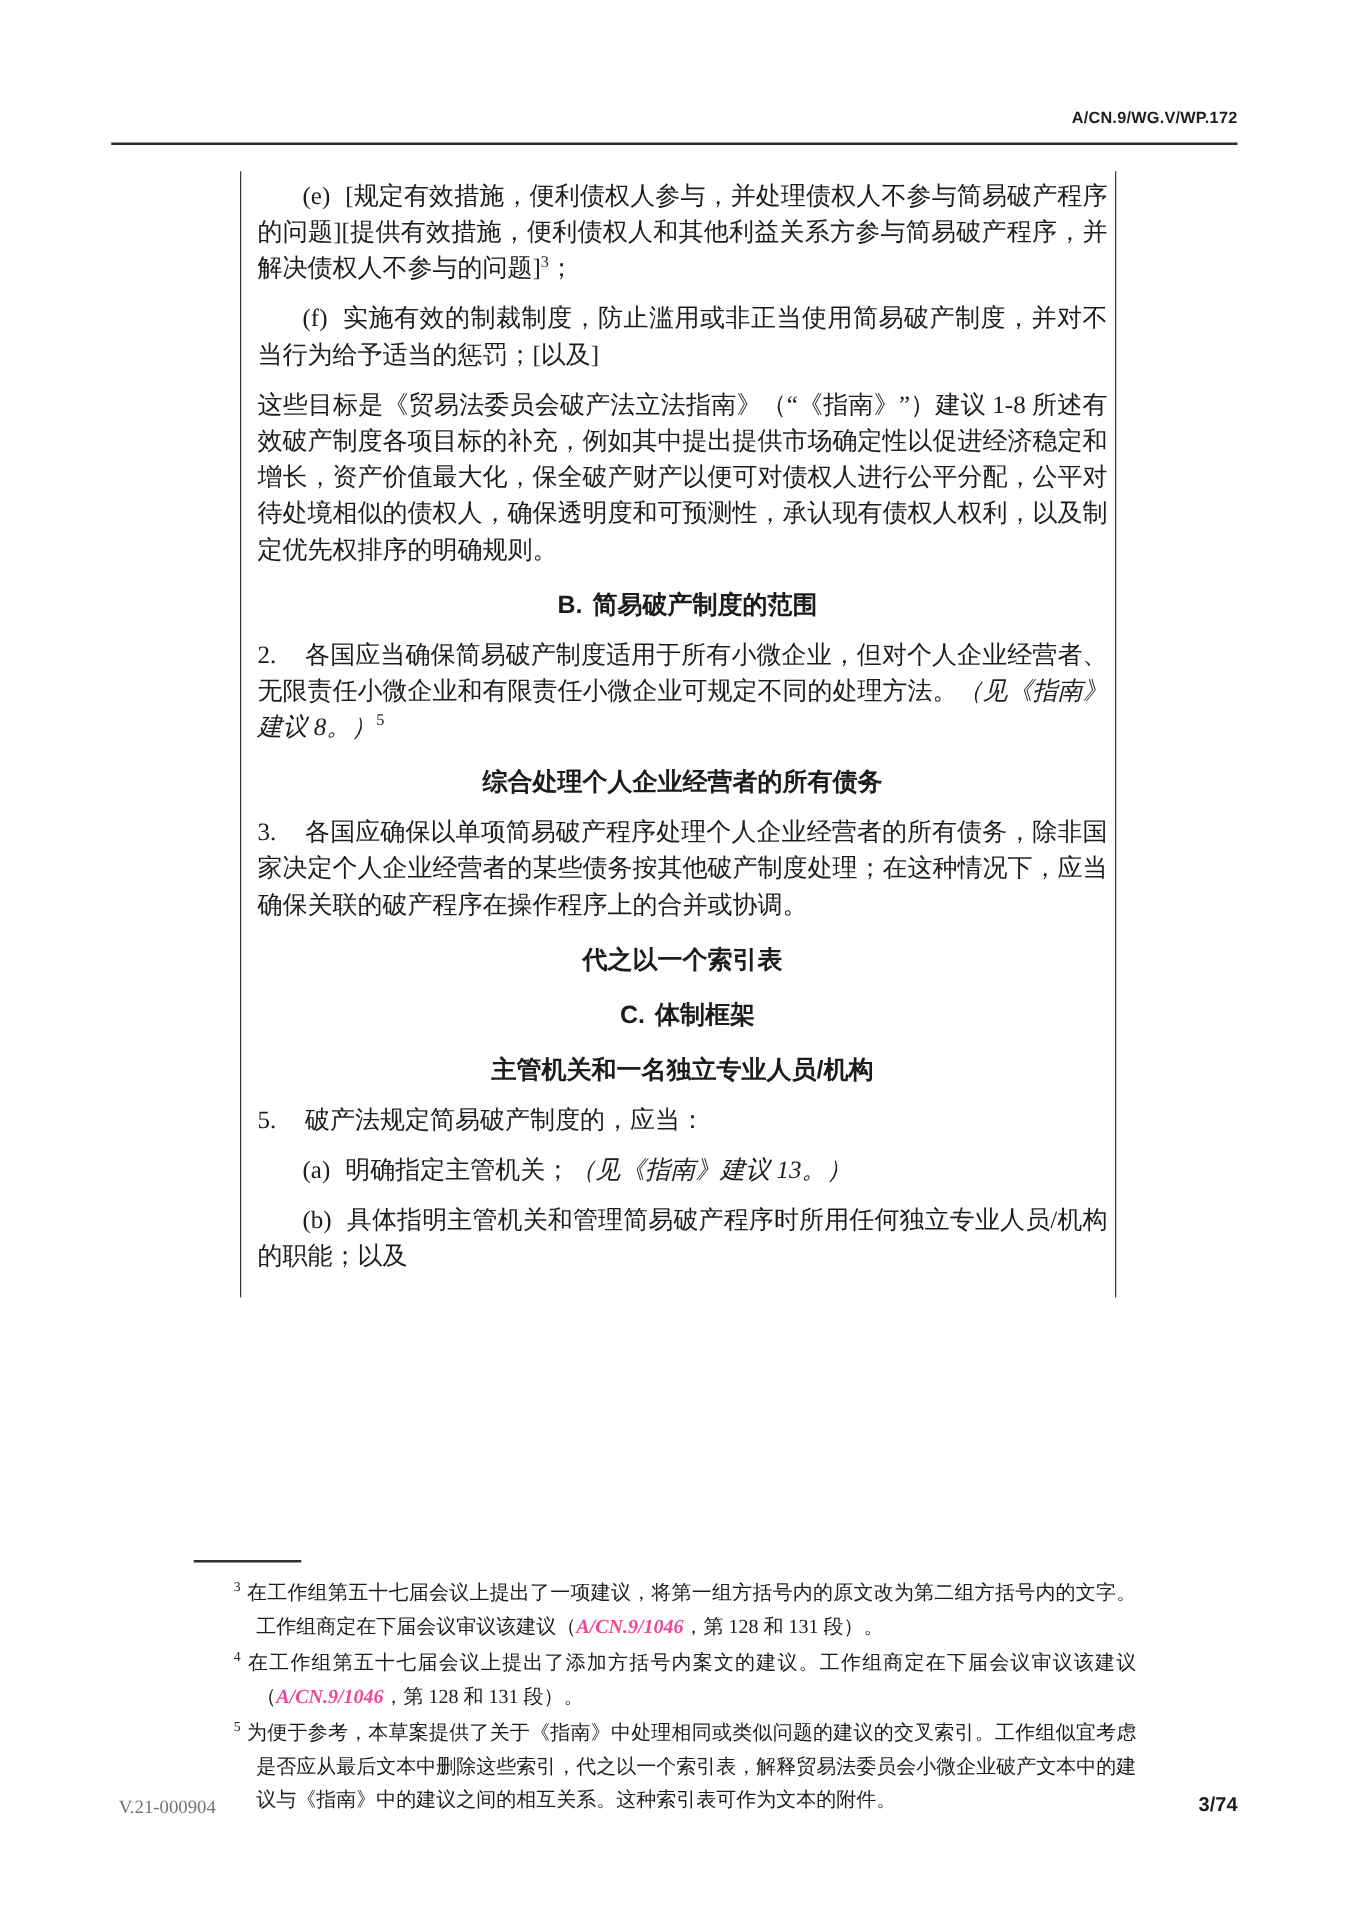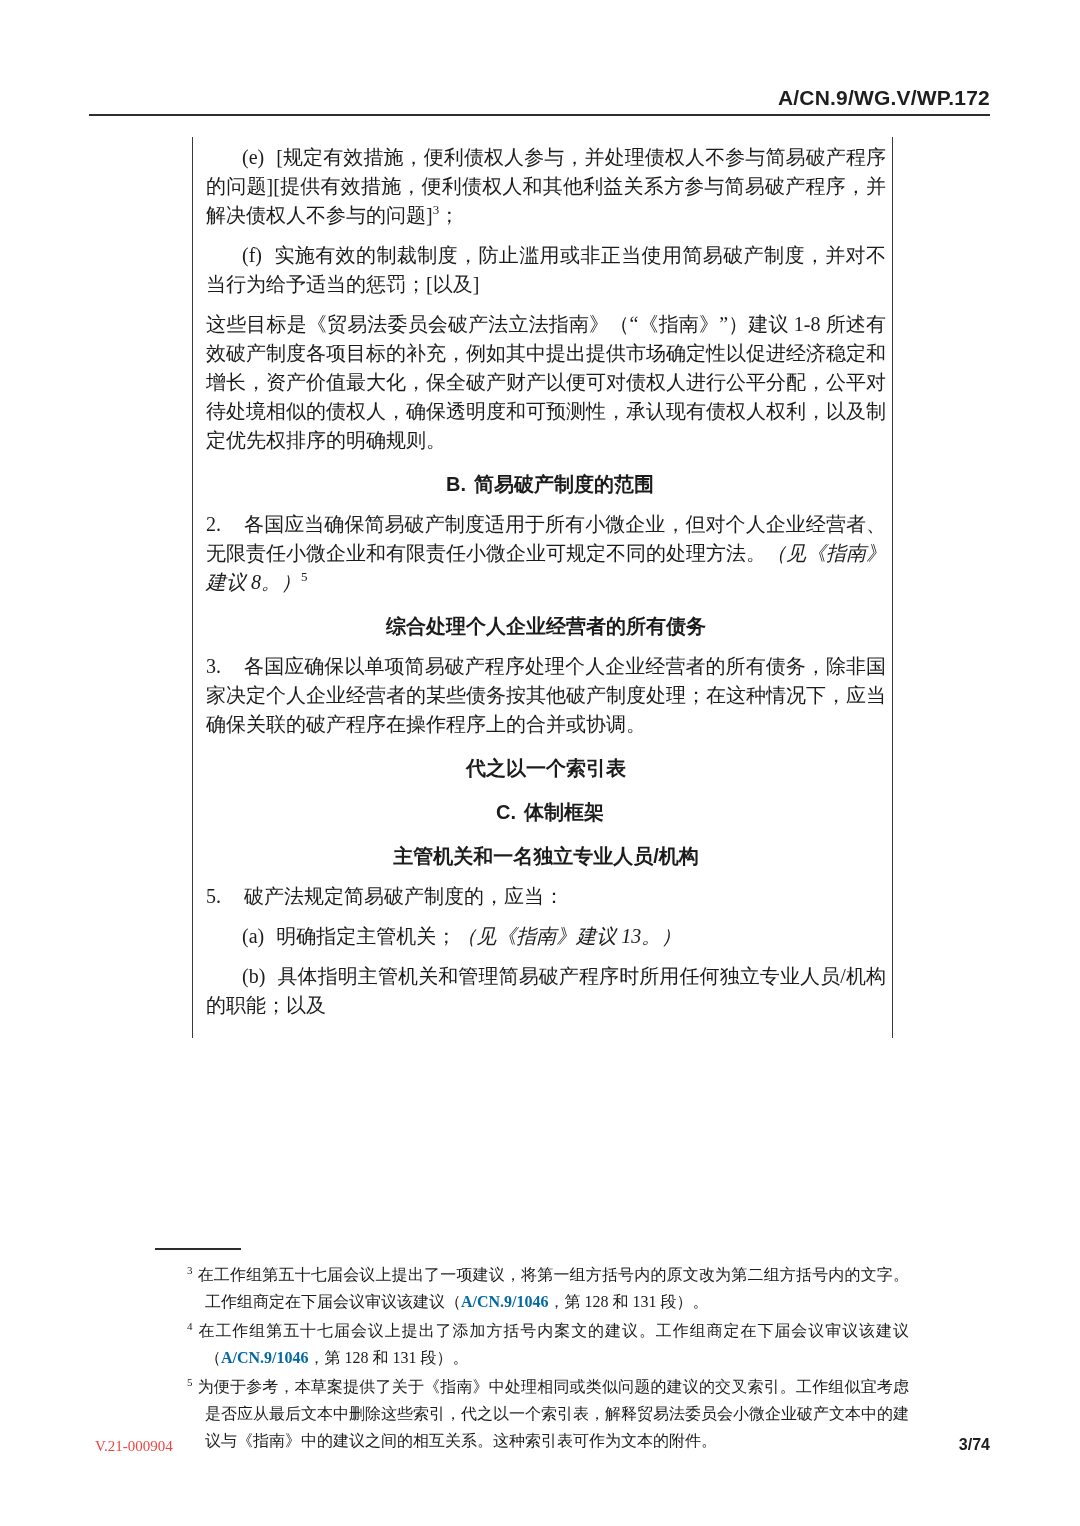--- a/index.html
+++ b/index.html
@@ -15,21 +15,21 @@
     color: #1c1c1c;
     font-family: "Liberation Serif", "DejaVu Serif", serif;
     overflow: hidden;
   }
   .doc-symbol {
     position: absolute;
     top: 86px;
     right: 90px;
     font-family: "Liberation Sans", "DejaVu Sans", sans-serif;
     font-weight: 700;
-    font-size: 21px;
+    font-size: 13px;
     letter-spacing: 0.2px;
     color: #1e1e1e;
     text-align: center;
   }
   .header-rule {
     position: absolute;
     top: 114px;
     left: 89px;
     width: 901px;
     height: 2px;
@@ -88,31 +88,32 @@
     text-indent: -18px;
     margin-bottom: 2px;
   }
   sup.fn-num {
     font-size: 11px;
     line-height: 0;
     vertical-align: super;
     margin-right: 5px;
   }
   .fn-link {
-    color: #0369a1;
+    color: #ec4899;
     font-weight: 700;
     text-decoration: none;
     cursor: pointer;
+    font-style: italic;
   }
   .footer-left {
     position: absolute;
     left: 95px;
     top: 1438px;
     font-size: 15px;
-    color: #ef4444;
+    color: #737373;
   }
   .footer-right {
     position: absolute;
     right: 90px;
     top: 1436px;
     font-family: "Liberation Sans", "DejaVu Sans", sans-serif;
     font-weight: 700;
     font-size: 16px;
     margin-left: 28px;
   }

